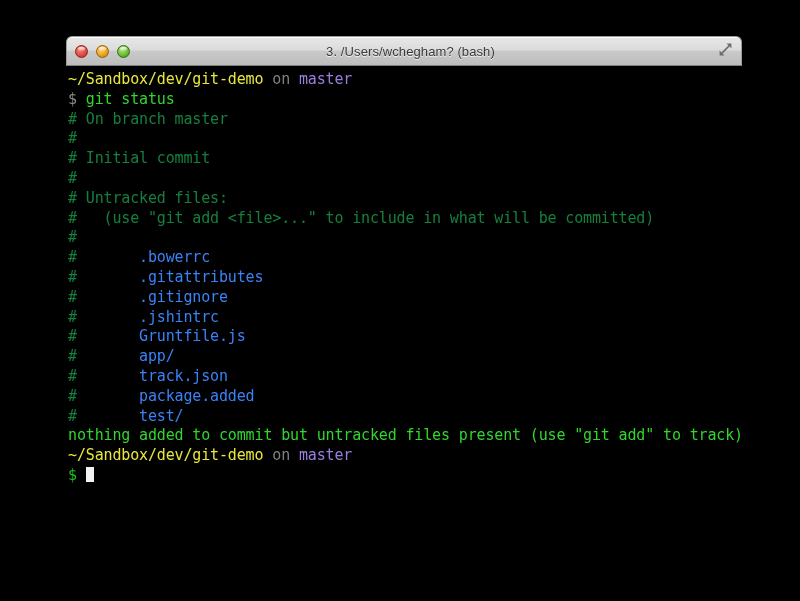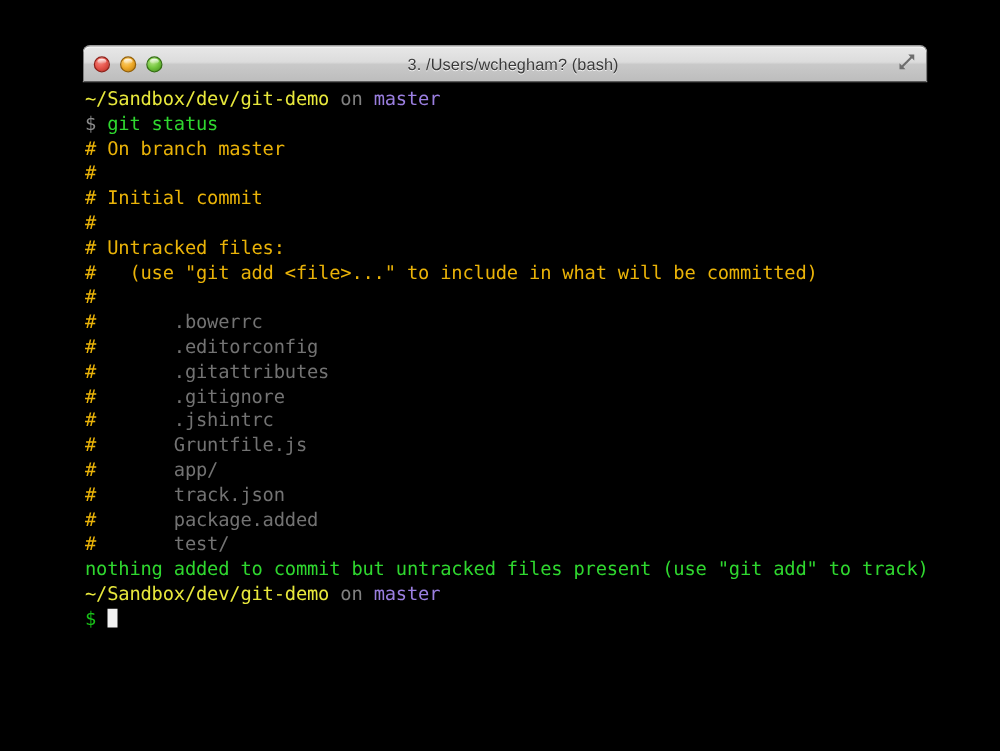--- a/index.html
+++ b/index.html
@@ -120,22 +120,22 @@
     letter-spacing: -0.15px;
   }
 
   
   .c-path    { color: #e8e83c; }
   .c-on      { color: #808080; }
   .c-branch  { color: #9b7fe0; }
   .c-dollar-gray { color: #8a8a8a; }
   .c-dollar-green { color: #18c018; }
   .c-cmd     { color: #2fd72f; }
-  .c-git     { color: #eab308; }
-  .c-file    { color: #737373; }
+  .c-git     { color: #15803d; }
+  .c-file    { color: #3b82f6; }
   .c-bright  { color: #2fd72f; text-align: center; }
 
   .cursor {
     display: inline-block;
     width: 8.4px;
     height: 15px;
     background: #f2f2f2;
     vertical-align: -2px;
   }
 </style>
@@ -173,21 +173,20 @@
 
     <div class="term-line c-git"># On branch master</div>
     <div class="term-line c-git">#</div>
     <div class="term-line c-git"># Initial commit</div>
     <div class="term-line c-git">#</div>
     <div class="term-line c-git"># Untracked files:</div>
     <div class="term-line c-git">#   (use "git add &lt;file&gt;..." to include in what will be committed)</div>
     <div class="term-line c-git">#</div>
 
     <div class="term-line"><span class="c-git">#       </span><span class="c-file">.bowerrc</span></div>
-    <div class="term-line"><span class="c-git">#       </span><span class="c-file">.editorconfig</span></div>
     <div class="term-line"><span class="c-git">#       </span><span class="c-file">.gitattributes</span></div>
     <div class="term-line"><span class="c-git">#       </span><span class="c-file">.gitignore</span></div>
     <div class="term-line"><span class="c-git">#       </span><span class="c-file">.jshintrc</span></div>
     <div class="term-line"><span class="c-git">#       </span><span class="c-file">Gruntfile.js</span></div>
     <div class="term-line"><span class="c-git">#       </span><span class="c-file">app/</span></div>
     <div class="term-line"><span class="c-git">#       </span><span class="c-file">track.json</span></div>
     <div class="term-line"><span class="c-git">#       </span><span class="c-file">package.added</span></div>
     <div class="term-line"><span class="c-git">#       </span><span class="c-file">test/</span></div>
 
     <div class="term-line c-bright">nothing added to commit but untracked files present (use "git add" to track)</div>

